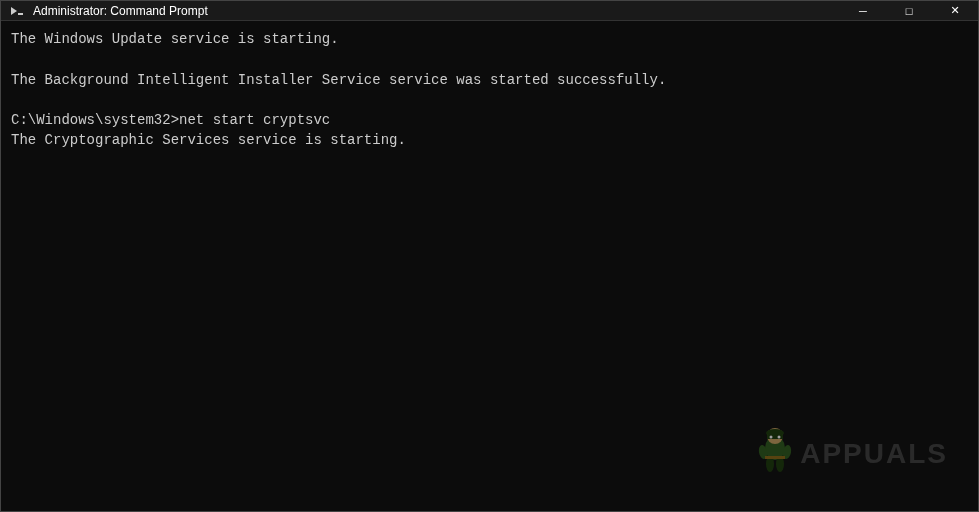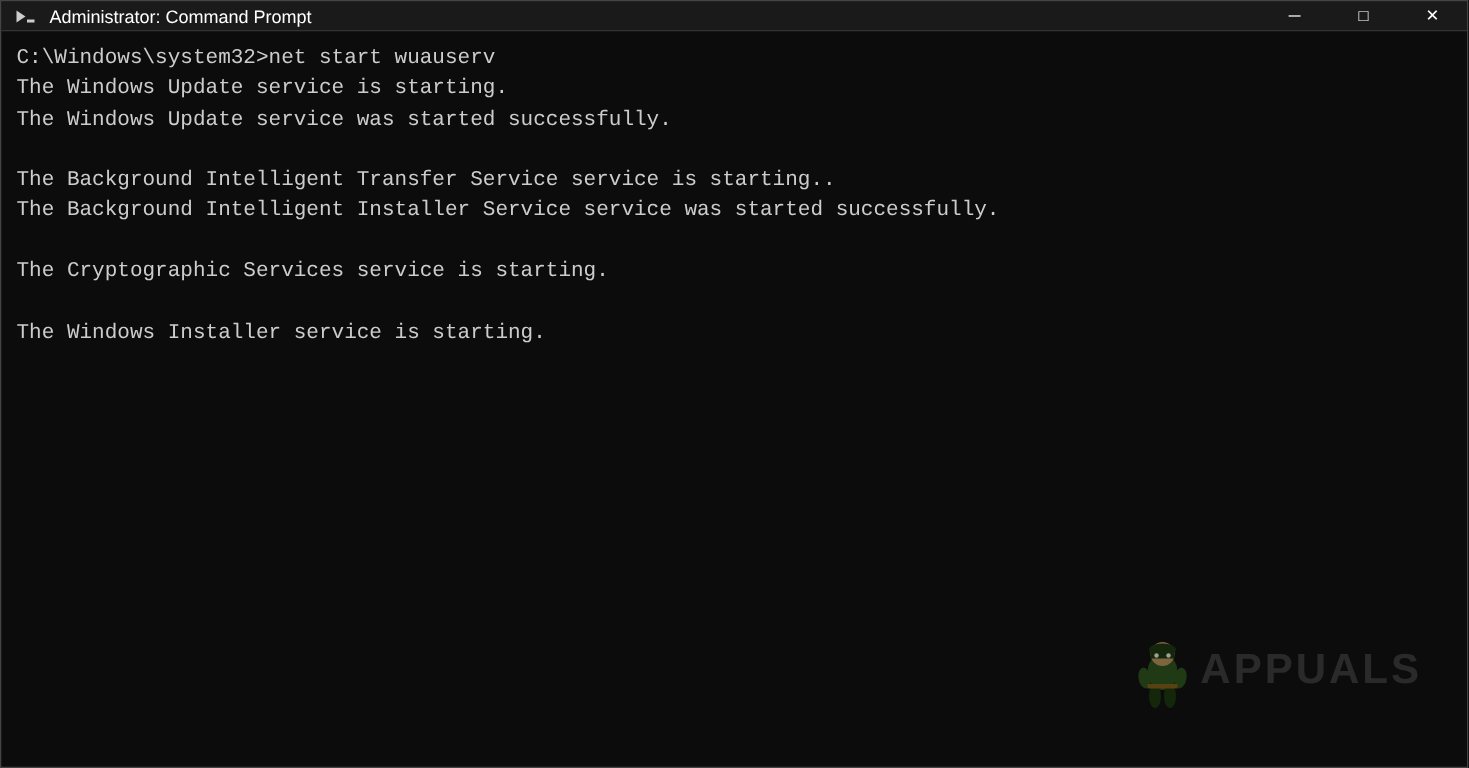--- a/index.html
+++ b/index.html
@@ -110,20 +110,21 @@
       0%, 100% { opacity: 1; }
       50% { opacity: 0; }
     }
 
     .watermark {
       position: absolute;
       bottom: 30px;
       right: 30px;
       opacity: 0.6;
       display: flex;
+      align-items: center;
       gap: 0;
     }
 
     .watermark-text {
       color: #8B8B8B;
       font-family: 'Segoe UI', sans-serif;
       font-size: 28px;
       font-weight: bold;
       letter-spacing: 2px;
       opacity: 0.4;
@@ -146,30 +147,27 @@
     </div>
     <div class="titlebar-controls">
       <button class="titlebar-btn">─</button>
       <button class="titlebar-btn">□</button>
       <button class="titlebar-btn close">✕</button>
     </div>
   </div>
 
   <div class="terminal-body">
     <div id="terminal-lines">
-        <div class="terminal-line">C:\Windows\system32&gt;net start wuauserv</div>
         <div class="terminal-line">The Windows Update service is starting.</div>
-        <div class="terminal-line">The Windows Update service was started successfully.</div>
         <div class="terminal-line empty"></div>
-        <div class="terminal-line">The Background Intelligent Transfer Service service is starting..</div>
         <div class="terminal-line">The Background Intelligent Installer Service service was started successfully.</div>
         <div class="terminal-line empty"></div>
+        <div class="terminal-line">C:\Windows\system32&gt;net start cryptsvc</div>
         <div class="terminal-line">The Cryptographic Services service is starting.</div>
         <div class="terminal-line empty"></div>
-        <div class="terminal-line">The Windows Installer service is starting.</div>
         <div class="terminal-line empty"></div>
       </div>
 
     <div class="watermark">
 
       <svg width="50" height="55" viewBox="0 0 50 55" xmlns="http://www.w3.org/2000/svg">
 
         <ellipse cx="25" cy="22" rx="10" ry="12" fill="#2d5a1b"></ellipse>
 
         <circle cx="25" cy="10" r="8" fill="#c8a060"></circle>

